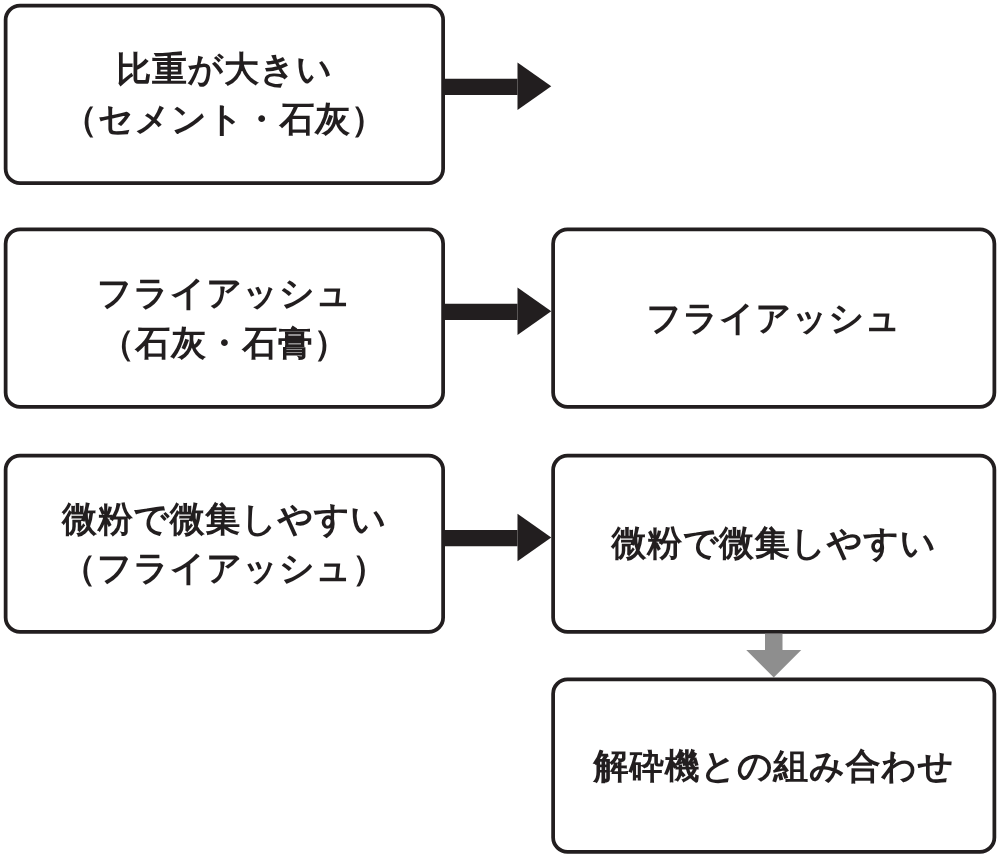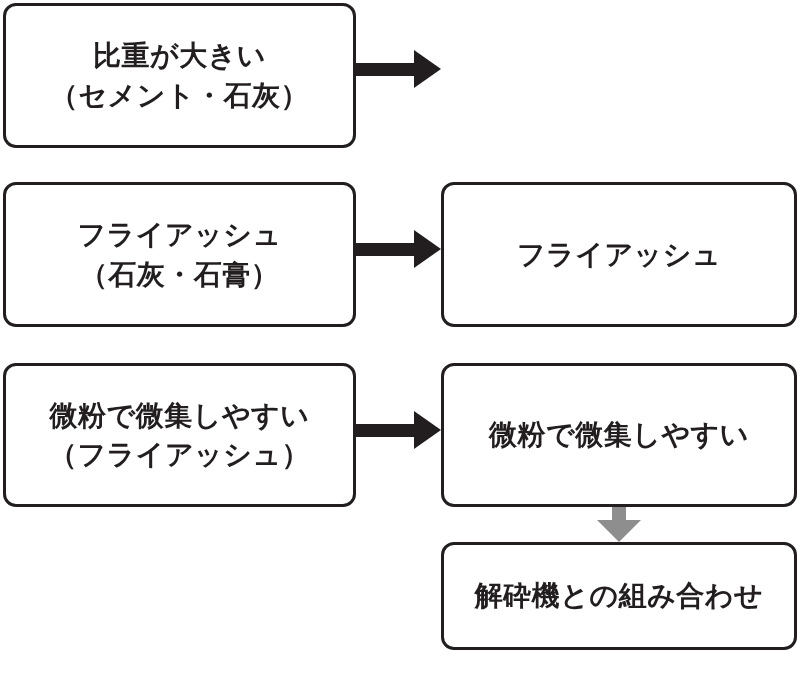--- a/index.html
+++ b/index.html
@@ -36,21 +36,21 @@
     font-weight: bold;
     line-height: 1.4;
     white-space: pre-line;
     letter-spacing: 0.5px;
   }
   .col-l { left: 3px;   width: 353px; }
   .col-r { left: 441px; width: 356px; }
   .r1 { top: 3px;   height: 145px; }
   .r2 { top: 182px; height: 145px; }
   .r3 { top: 363px; height: 144px; }
-  .r4 { top: 542px; height: 108px; justify-content: center; }
+  .r4 { top: 542px; height: 141px; justify-content: center; }
 
   
   .harrow {
     position: absolute;
     left: 356px;
     width: 85px;
     height: 38px;
     display: flex;
     align-items: center;
   }

